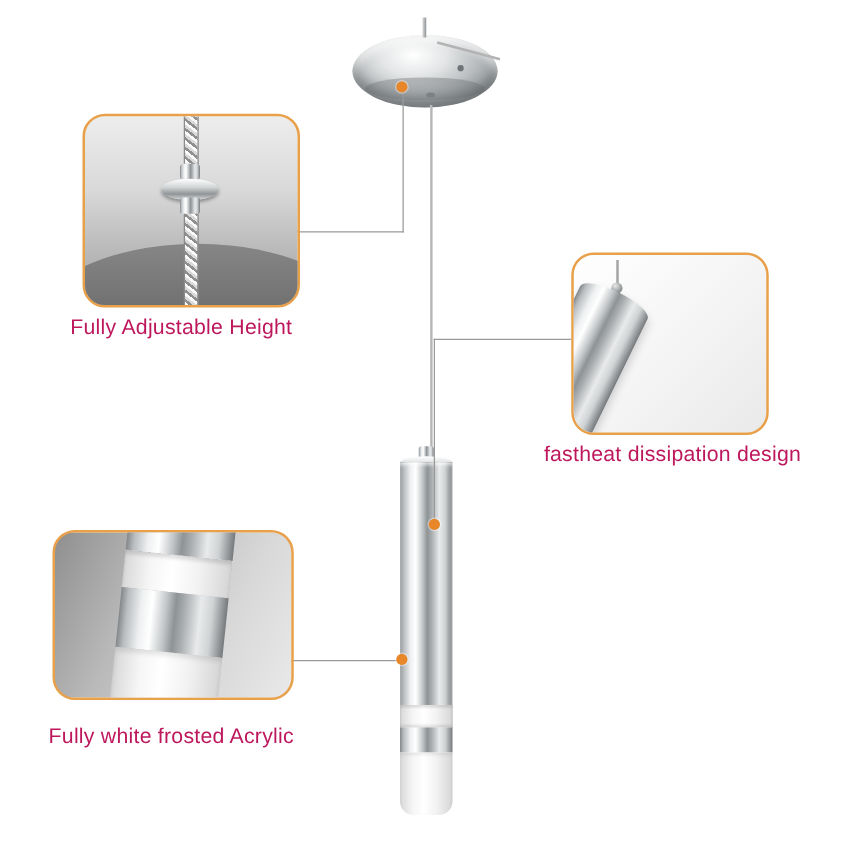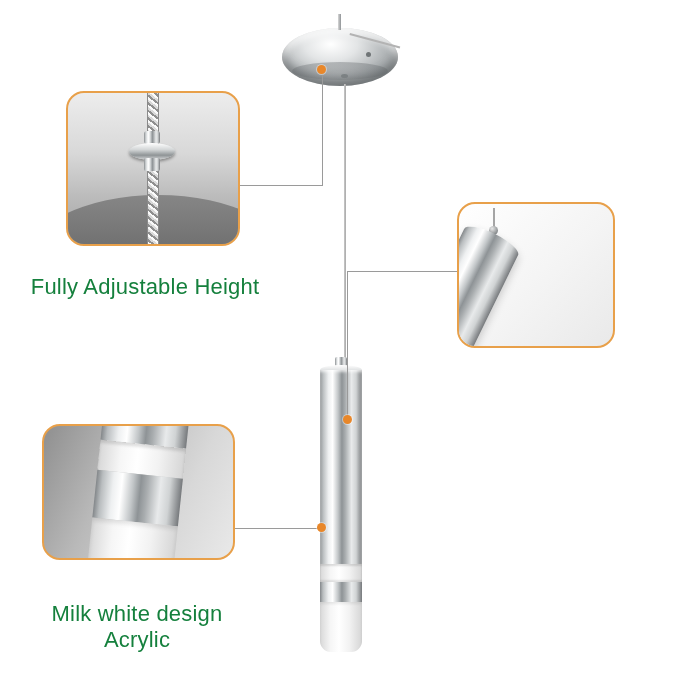--- a/index.html
+++ b/index.html
@@ -79,21 +79,21 @@
 
   .box3{left:42px;top:424px;width:189px;height:132px;
     background:linear-gradient(115deg,#8f8f8f 0%,#b9b9b9 35%,#d8d8d8 70%,#e9e9e9 100%);}
   .box3-tube{left:50px;top:-22px;width:86px;height:200px;transform:rotate(6deg);}
   .box3-seg-chrome-top{width:86px;height:40px;}
   .box3-seg-ring{width:86px;height:30px;box-shadow:inset 0 3px 3px rgba(0,0,0,.12);}
   .box3-seg-chrome-mid{width:86px;height:48px;}
   .box3-seg-frosted{width:86px;height:82px;border-radius:0 0 18px 18px;box-shadow:inset 0 3px 4px rgba(0,0,0,.10);}
 
   
-  .label{position:absolute;font-size:22px;color:#15803d;text-align:center;letter-spacing:.2px;margin-top:22px;}
+  .label{position:absolute;font-size:17px;color:#be185d;text-align:center;letter-spacing:.2px;}
   .label-2line{line-height:25px;}
 </style>
 </head>
 <body>
 
 <div class="stage">
 
   <div class="abs canopy"></div>
   <div class="abs canopy-rim"></div>
   <div class="abs canopy-pin"></div>
@@ -128,25 +128,26 @@
     <div class="abs box1-nut chrome-v"></div>
   </div>
   <div class="label" style="left:30px;top:252px;width:230px;">Fully Adjustable Height</div>
 
   <div class="callout-box box2">
     <div class="abs box2-wire"></div>
     <div class="abs box2-ball"></div>
     <div class="abs box2-tube chrome-v"></div>
   </div>
   <div class="label label-2line" style="left:418px;top:351px;width:240px;">
+    <div>fastheat dissipation design</div>
   </div>
 
   <div class="callout-box box3">
     <div class="abs box3-tube">
       <div class="box3-seg-chrome-top chrome-v"></div>
       <div class="box3-seg-ring frosted"></div>
       <div class="box3-seg-chrome-mid chrome-v"></div>
       <div class="box3-seg-frosted frosted"></div>
     </div>
   </div>
-  <div class="label" style="left:22px;top:579px;width:230px;">Milk white design Acrylic</div>
+  <div class="label" style="left:22px;top:579px;width:230px;">Fully white frosted Acrylic</div>
 
 </div>
 
 </body></html>

